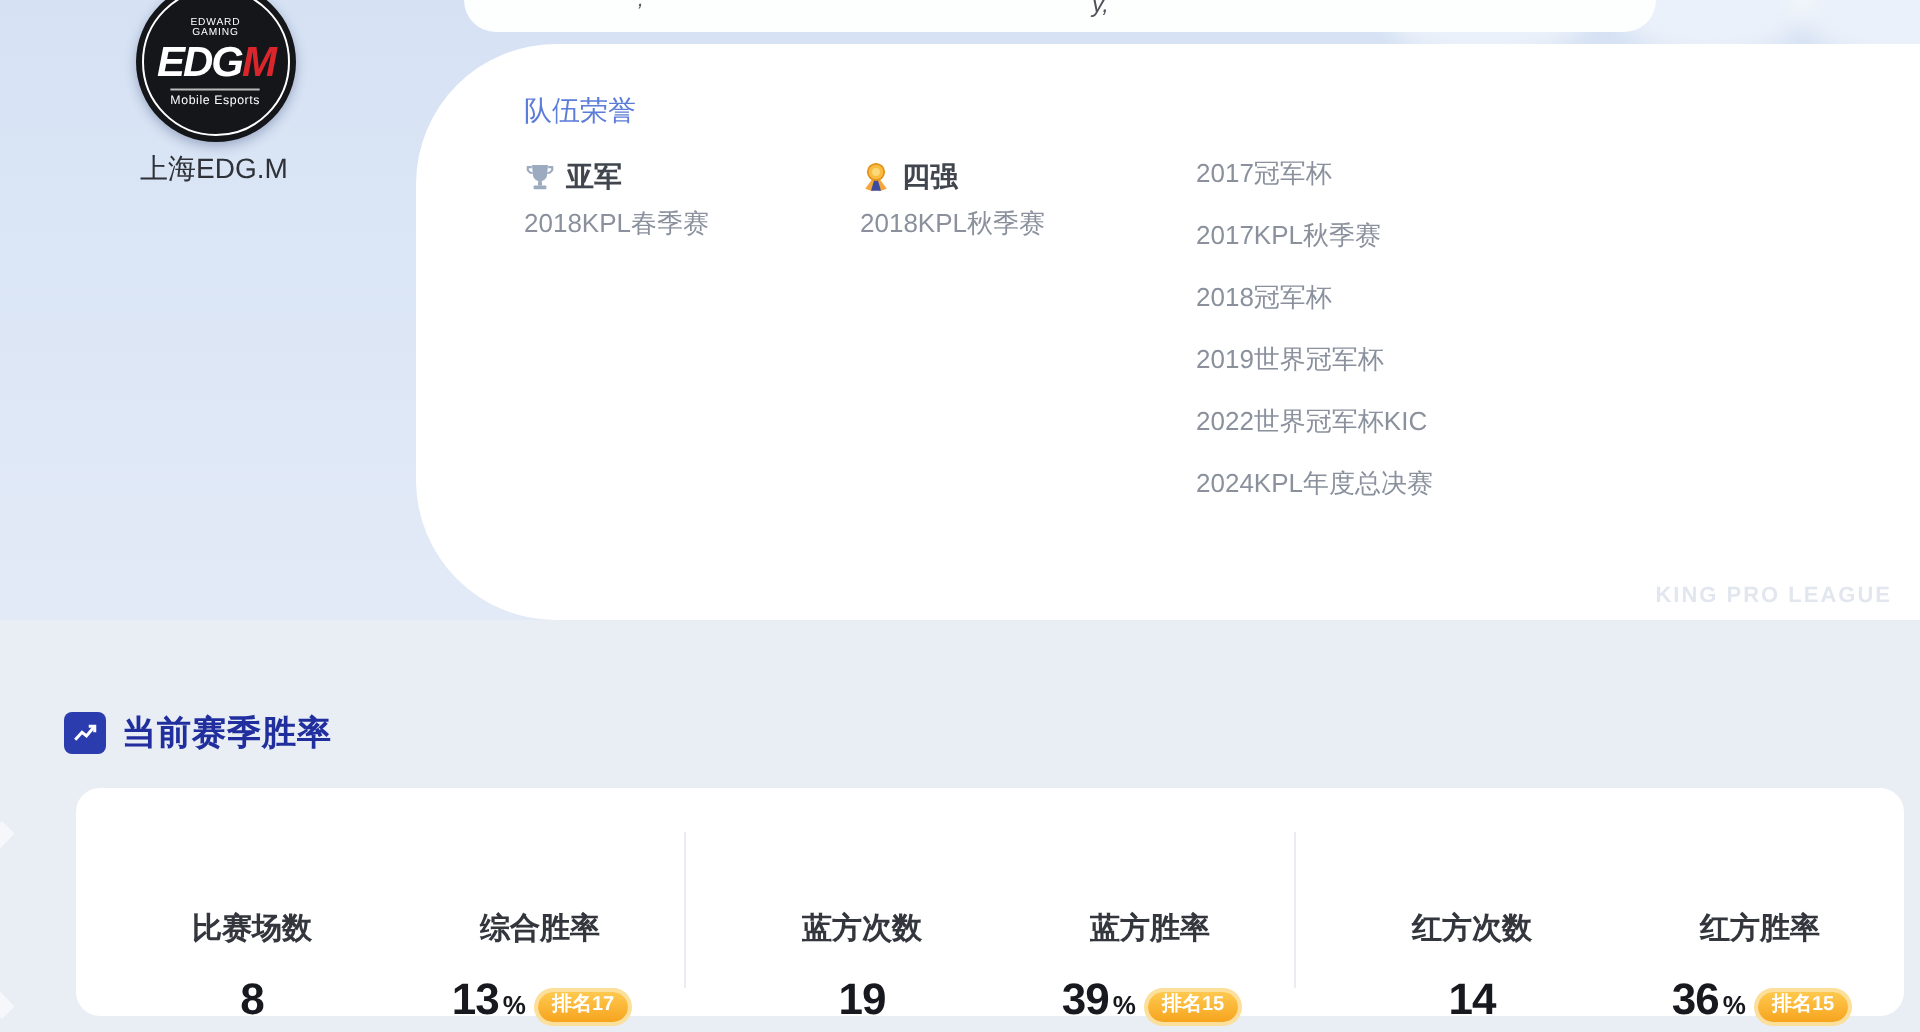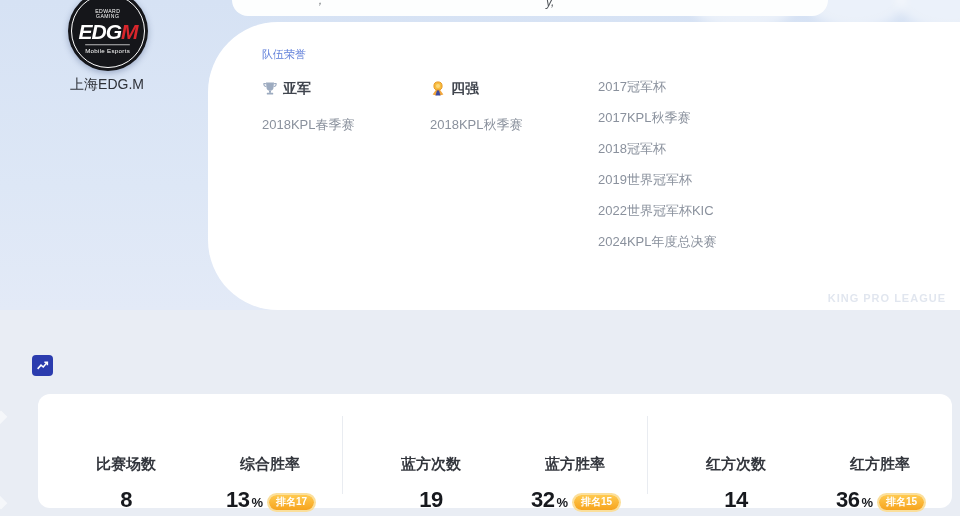--- a/index.html
+++ b/index.html
@@ -33,26 +33,26 @@
   .logo-main { color:#fff; font-size:21px; line-height:20px; font-weight:700; font-style:italic; letter-spacing:-1px; }
   .logo-accent { color:#d8262c; }
   .logo-sub { color:#fff; font-size:6.5px; line-height:8px; margin-top:2px; letter-spacing:.3px;
     border-top:.5px solid rgba(255,255,255,.7); padding-top:1.5px; transform:scale(.95); }
   .team-name { position:absolute; left:27px; top:76px; width:160px; text-align:center;
     font-size:14px; color:#2e3138; }
 
   
   .honors-card { position:absolute; left:208px; top:22px; width:752px; height:288px;
     background:#ffffff; border-radius:70px 0 0 70px; }
-  .honors-title { position:absolute; left:54px; top:25px; font-size:11px; color:#5c7cd9; font-weight:500; }
+  .honors-title { position:absolute; left:54px; top:25px; font-size:14px; color:#5c7cd9; font-weight:500; }
   .honors-grid { position:absolute; left:54px; top:58px; display:flex; }
   .honor-col { width:168px; }
   .honor-col:last-child { width:auto; }
   .tier-header { display:flex; align-items:center; gap:5px; font-size:14px; font-weight:600;
-    color:#40454e; margin-bottom:20px; height:18px; }
+    color:#40454e; margin-bottom:7px; height:18px; }
   .tier-icon { width:16px; height:16px; flex:0 0 16px; }
   .honor-item { font-size:13px; color:#8a919d; line-height:14px; margin-bottom:17px; }
   .honors-watermark { position:absolute; right:14px; bottom:6px; font-size:11px; font-weight:700;
     letter-spacing:1px; color:#c9d2e2; opacity:.55;margin-top:27px; }
 
   
   .stats-header { position:absolute; left:32px; top:355px; display:flex; align-items:center; gap:8px; }
   .chart-icon { width:21px; height:21px; border-radius:4px; background:#2b3cae;
     display:flex; align-items:center; justify-content:center; }
   .stats-title { font-size:17px; font-weight:700; color:#202e9e; letter-spacing:.5px; }
@@ -148,20 +148,21 @@
 
   <div class="decor-chevron"></div>
 
   <div class="stats-header">
     <span class="chart-icon">
       <svg width="15" height="15" viewBox="0 0 20 20">
         <polyline points="3.5,14.5 8,9.5 11,12 16,6" fill="none" stroke="#ffffff" stroke-width="2"></polyline>
         <polyline points="12.5,5.5 16.5,5.5 16.5,9.5" fill="none" stroke="#ffffff" stroke-width="2"></polyline>
       </svg>
     </span>
+    <span class="stats-title">当前赛季胜率</span>
   </div>
 
   <div class="stats-card">
 
     <div class="stat-group">
       <div class="stat">
         <div class="stat-label">比赛场数</div>
         <div class="stat-value-row">
           <span class="stat-value">8</span>
         </div>
@@ -181,21 +182,21 @@
     <div class="stat-group">
       <div class="stat">
         <div class="stat-label">蓝方次数</div>
         <div class="stat-value-row">
           <span class="stat-value">19</span>
         </div>
       </div>
       <div class="stat">
         <div class="stat-label">蓝方胜率</div>
         <div class="stat-value-row">
-          <span class="stat-value">32</span>
+          <span class="stat-value">39</span>
             <span class="stat-pct">%</span>
           <span class="rank-badge">排名15</span>
         </div>
       </div>
     </div>
 
     <div class="stat-divider"></div>
 
     <div class="stat-group">
       <div class="stat">

